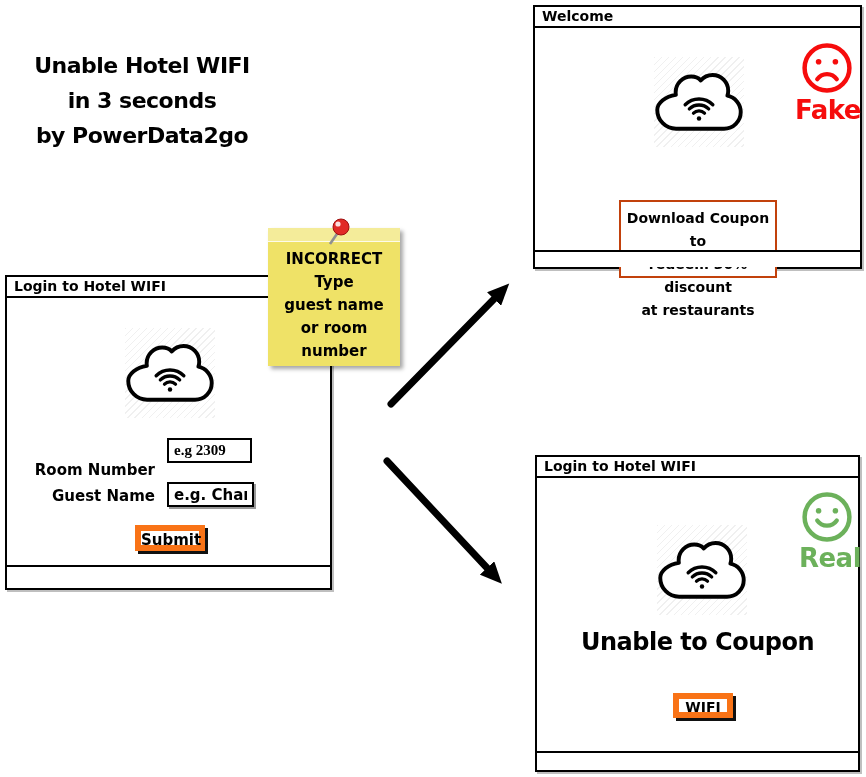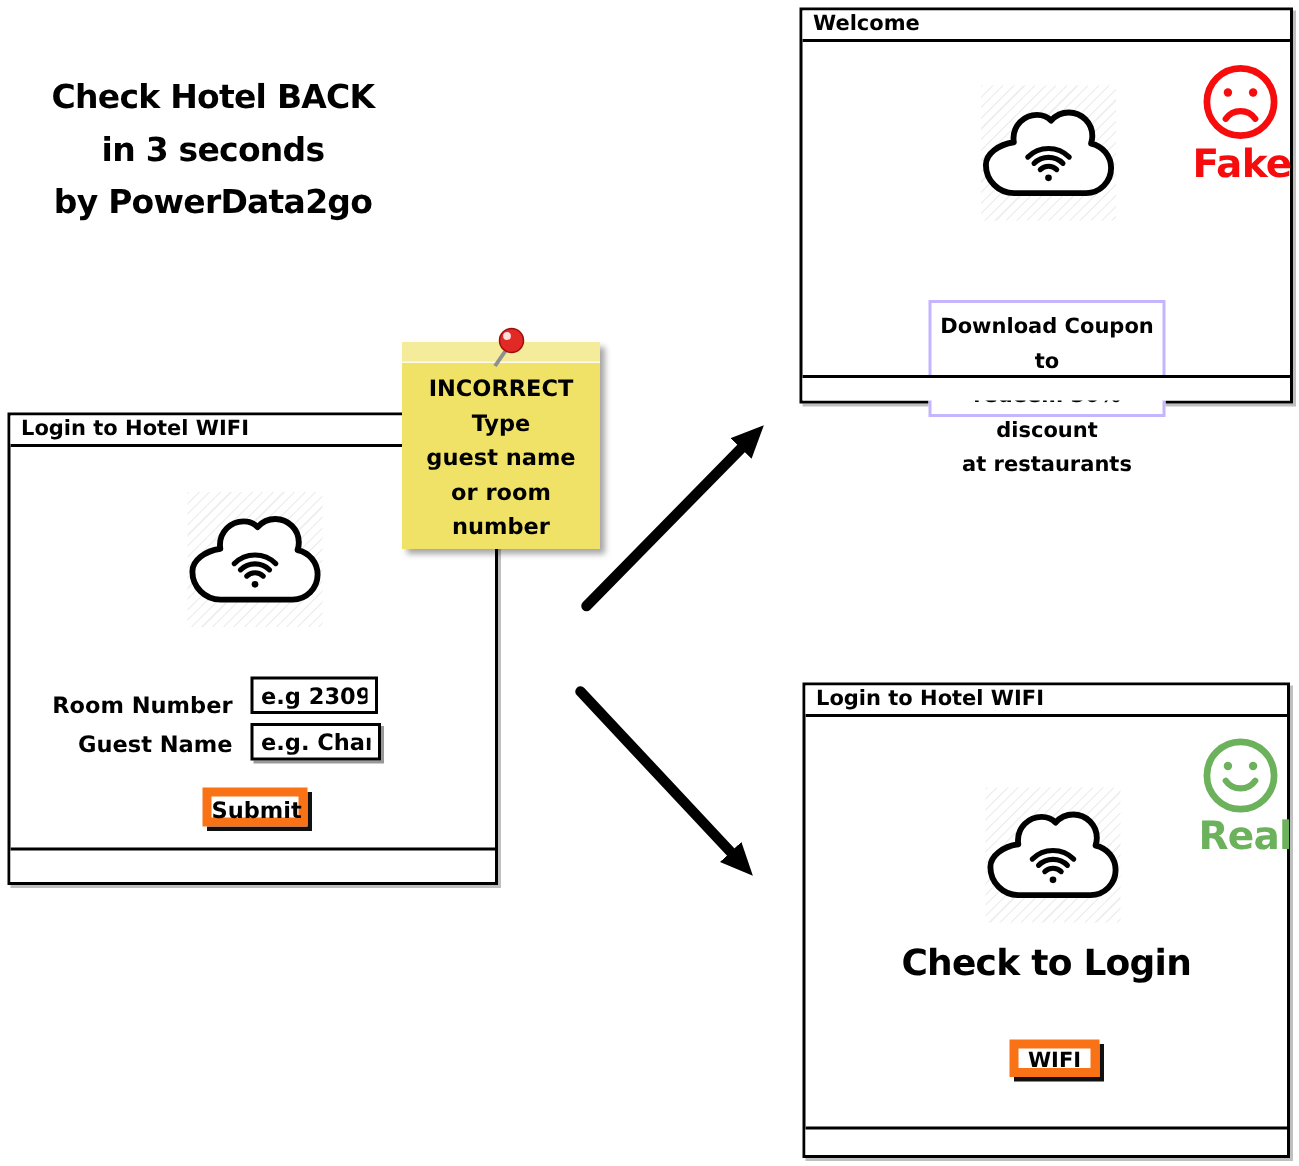--- a/index.html
+++ b/index.html
@@ -42,21 +42,21 @@
     position:absolute; border:6px solid #f97316; background:#fff; color:#000;
     font-family:inherit; font-weight:bold; text-align:center;
     box-shadow: 3px 3px 0 #111; cursor:pointer;
   }
   .heading { position:absolute; left:0; right:0; text-align:center; font-size:24px; letter-spacing:-0.5px; }
   .verdict { position:absolute; width:110px; text-align:center; font-size:26px; letter-spacing:-0.5px; }
   .verdict.fake { color:#f60c0c; }
   .verdict.real { color:#6cb15b; }
   .face { position:absolute; width:56px; height:56px; }
   .couponbox {
-    position:absolute; border:2px solid #c4b5fd; background:#fff;
+    position:absolute; border:2px solid #c2410c; background:#fff;
     font-size:14px; line-height:23px; text-align:center; padding-top:5px;
   }
   .sticky {
     position:absolute; left:268px; top:228px; width:132px; height:138px;
     background:#efe267; box-shadow: 3px 3px 4px rgba(0,0,0,0.35);
     z-index: 5;
   }
   .sticky::before {
     content:""; position:absolute; left:0; top:0; right:0; height:13px;
     background:#f4ec9a; border-bottom:1px solid rgba(255,255,255,0.8);
@@ -67,40 +67,40 @@
   }
   .pin { position:absolute; left:52px; top:-14px; width:34px; height:34px; }
   .arrows { position:absolute; left:0; top:0; pointer-events:none; z-index:4; }
 </style>
 </head>
 <body>
 
 <div class="canvas">
 
   <div class="headline">
-    <div>Check Hotel BACK</div>
+    <div>Unable Hotel WIFI</div>
     <div>in 3 seconds</div>
     <div>by PowerData2go</div>
   </div>
 
   <div class="window" style="left:5px; top:275px; width:327px; height:315px;">
     <div class="titlebar">
       <span>Login to Hotel WIFI</span>
     </div>
 
     <div class="cloudwrap" style="left:118px; top:51px;">
       <svg width="90" height="76" viewBox="-25 45 690 460">
         <path d="M0 336c0 79.5 64.5 144 144 144l368 0c70.7 0 128-57.3 128-128 0-61.9-44-113.6-102.4-125.4 4.1-12.2 6.4-25.3 6.4-38.6 0-66.3-53.7-120-120-120-36.3 0-68.8 16.1-90.8 41.6C315.5 89.1 289.3 80 261 80c-66.3 0-120 53.7-120 120 0 6.8 .6 13.5 1.7 20C64.2 231.6 0 279.2 0 336z" fill="#fff" stroke="#000" stroke-width="30" stroke-linejoin="round"></path>
         <circle cx="320" cy="402" r="17" fill="#000"></circle>
         <path d="M278 360 A60 60 0 0 1 362 360 M246 328 A105 105 0 0 1 394 328 M214 296 A150 150 0 0 1 426 296" fill="none" stroke="#000" stroke-width="26" stroke-linecap="round"></path>
       </svg>
     </div>
 
     <div class="fieldlabel" style="left:18px; top:184px;">Room Number</div>
-    <input class="mockinput" style="left: 160px; top: 174px; width: 85px;" readonly="" value="e.g 2309">
+    <input class="mockinput" style="left: 160px; top: 161px; width: 85px; font-family: Liberation Serif, serif;" readonly="" value="e.g 2309">
 
     <div class="fieldlabel" style="left:18px; top:210px;">Guest Name</div>
     <input class="mockinput shadowed" style="left: 160px; top: 205px; width: 87px;" readonly="" value="e.g. Chan">
 
     <button class="mockbtn" style="left:128px; top:248px; width:70px; height:26px; font-size:15px;">Submit</button>
 
     <div class="footerbar" style="height:23px;"></div>
   </div>
 
   <div class="sticky">
@@ -172,20 +172,20 @@
     <div class="verdict real" style="left:238px; top:86px;">Real</div>
 
     <div class="cloudwrap" style="left:120px; top:68px;">
       <svg width="90" height="76" viewBox="-25 45 690 460">
         <path d="M0 336c0 79.5 64.5 144 144 144l368 0c70.7 0 128-57.3 128-128 0-61.9-44-113.6-102.4-125.4 4.1-12.2 6.4-25.3 6.4-38.6 0-66.3-53.7-120-120-120-36.3 0-68.8 16.1-90.8 41.6C315.5 89.1 289.3 80 261 80c-66.3 0-120 53.7-120 120 0 6.8 .6 13.5 1.7 20C64.2 231.6 0 279.2 0 336z" fill="#fff" stroke="#000" stroke-width="30" stroke-linejoin="round"></path>
         <circle cx="320" cy="402" r="17" fill="#000"></circle>
         <path d="M278 360 A60 60 0 0 1 362 360 M246 328 A105 105 0 0 1 394 328 M214 296 A150 150 0 0 1 426 296" fill="none" stroke="#000" stroke-width="26" stroke-linecap="round"></path>
       </svg>
     </div>
 
-    <div class="heading" style="top:171px;">Check to Login</div>
+    <div class="heading" style="top:171px;">Unable to Coupon</div>
 
     <button class="mockbtn" style="left:136px; top:236px; width:60px; height:25px; font-size:14px;">WIFI</button>
 
     <div class="footerbar" style="height:19px;"></div>
   </div>
 
 </div>
 
 </body></html>

